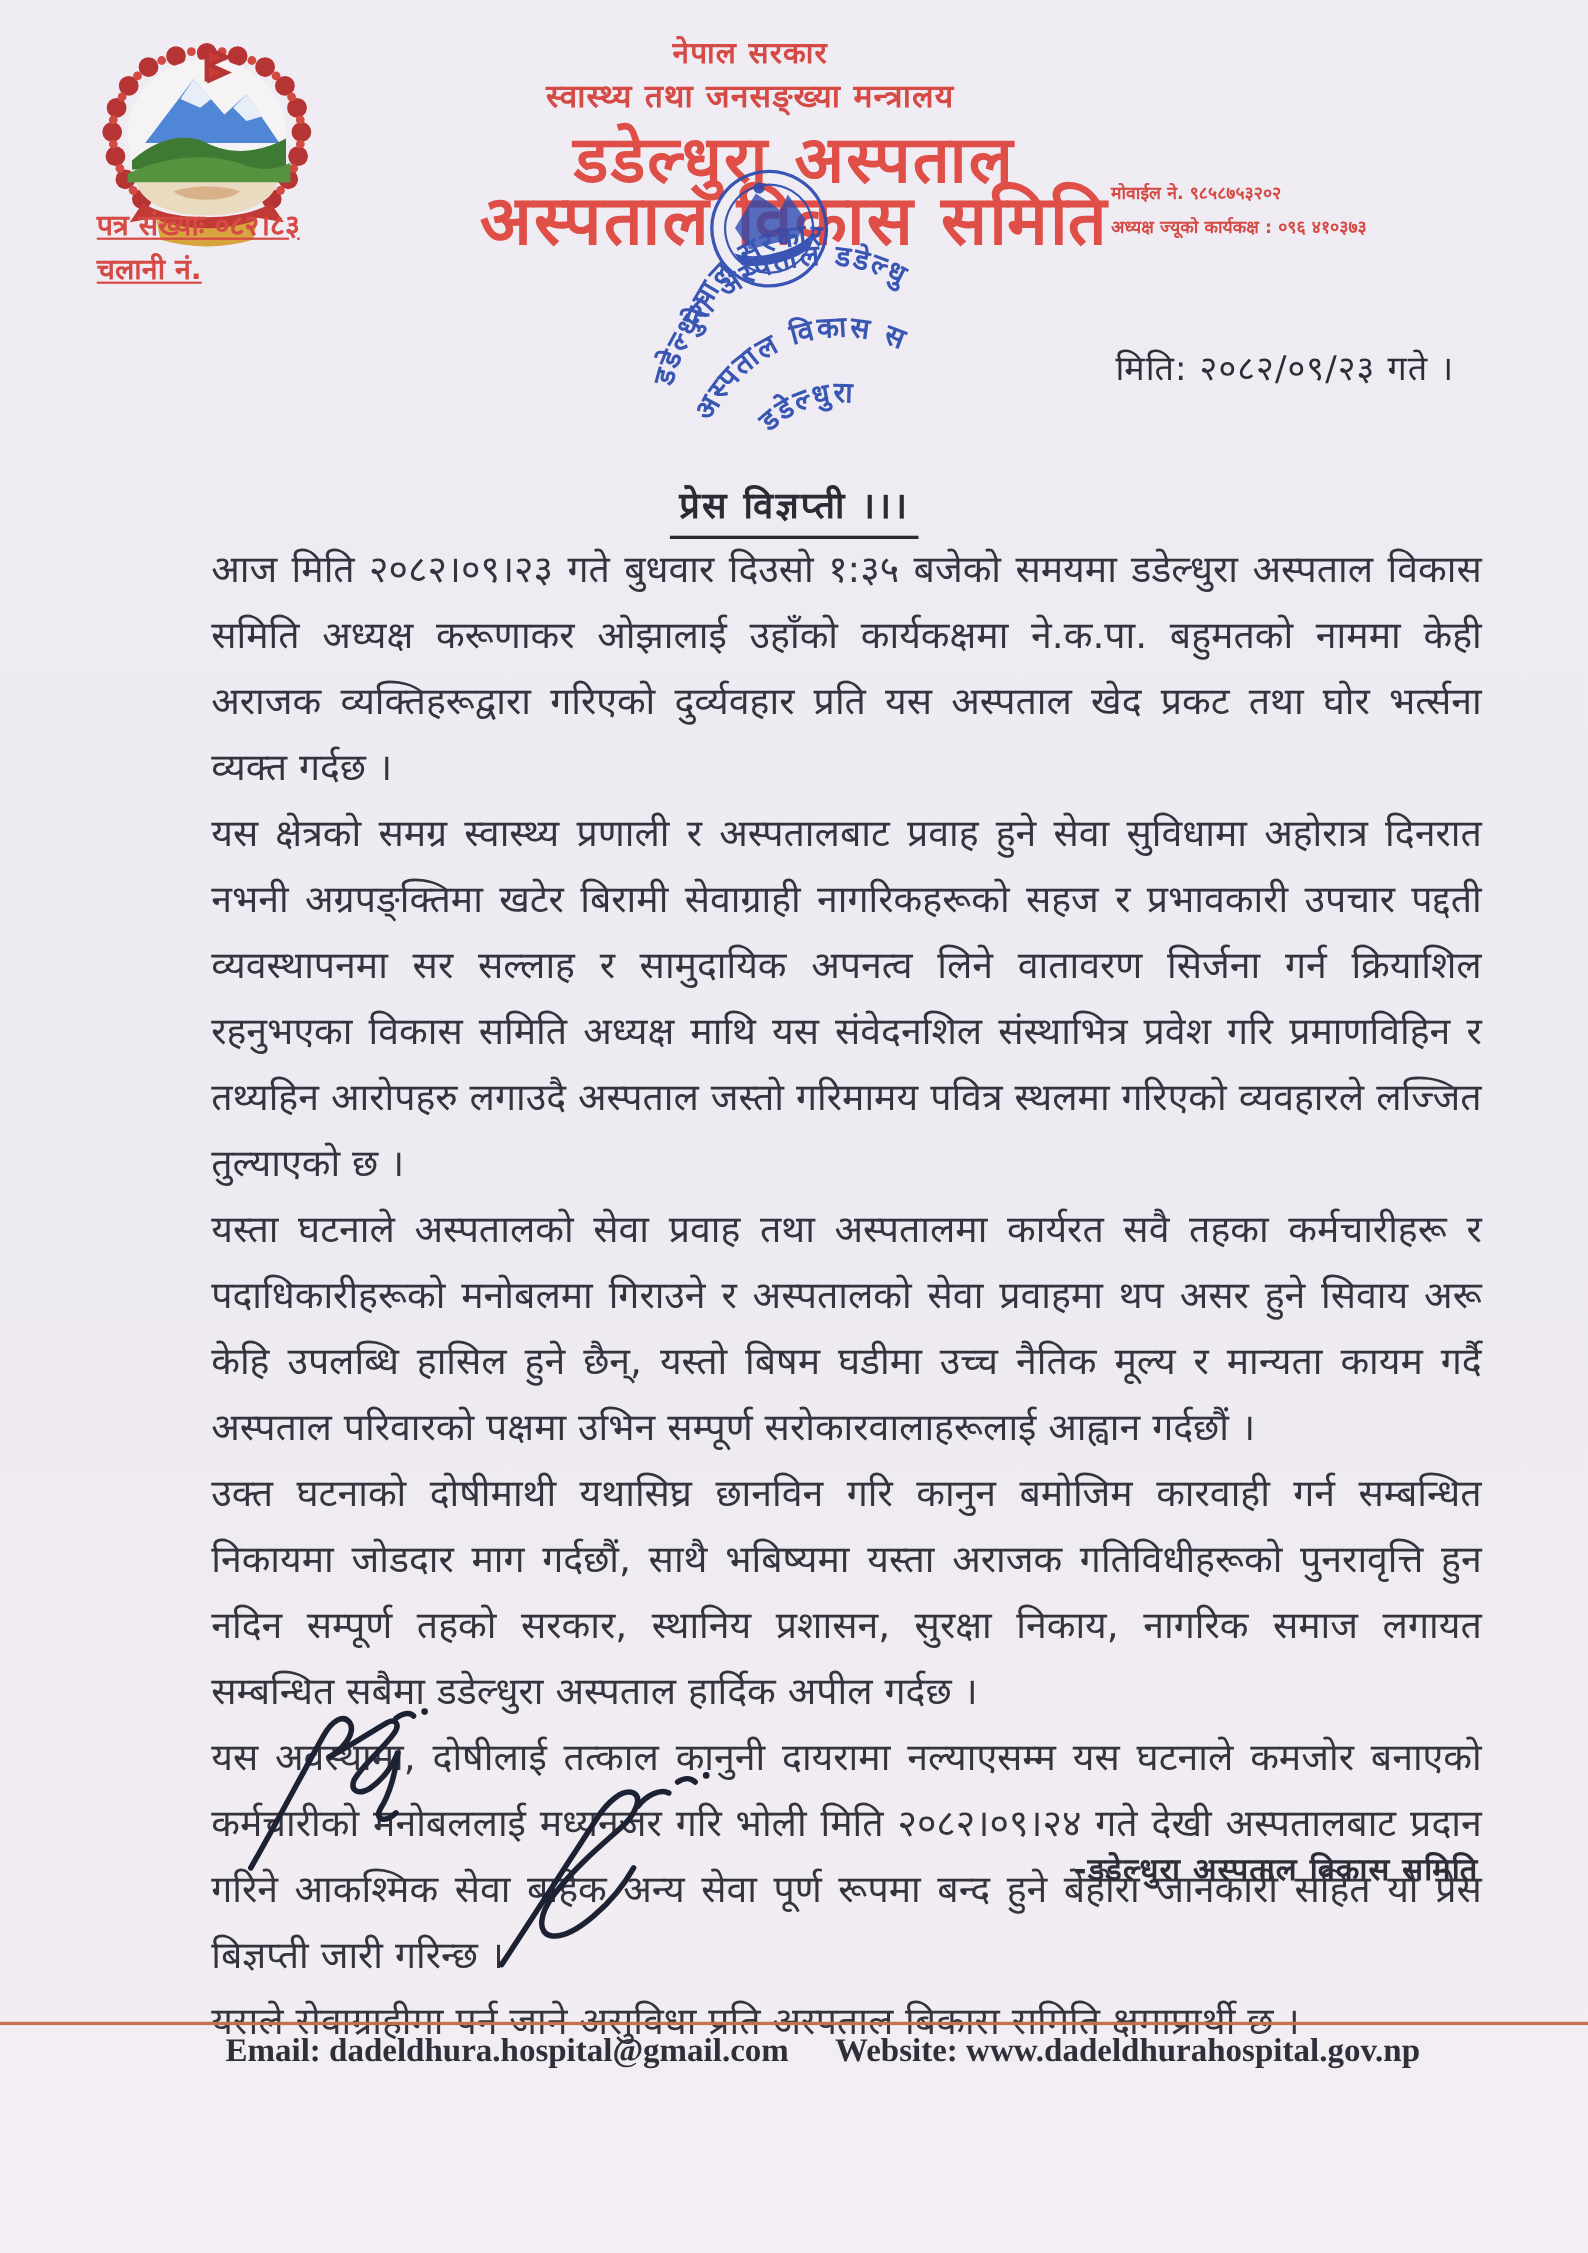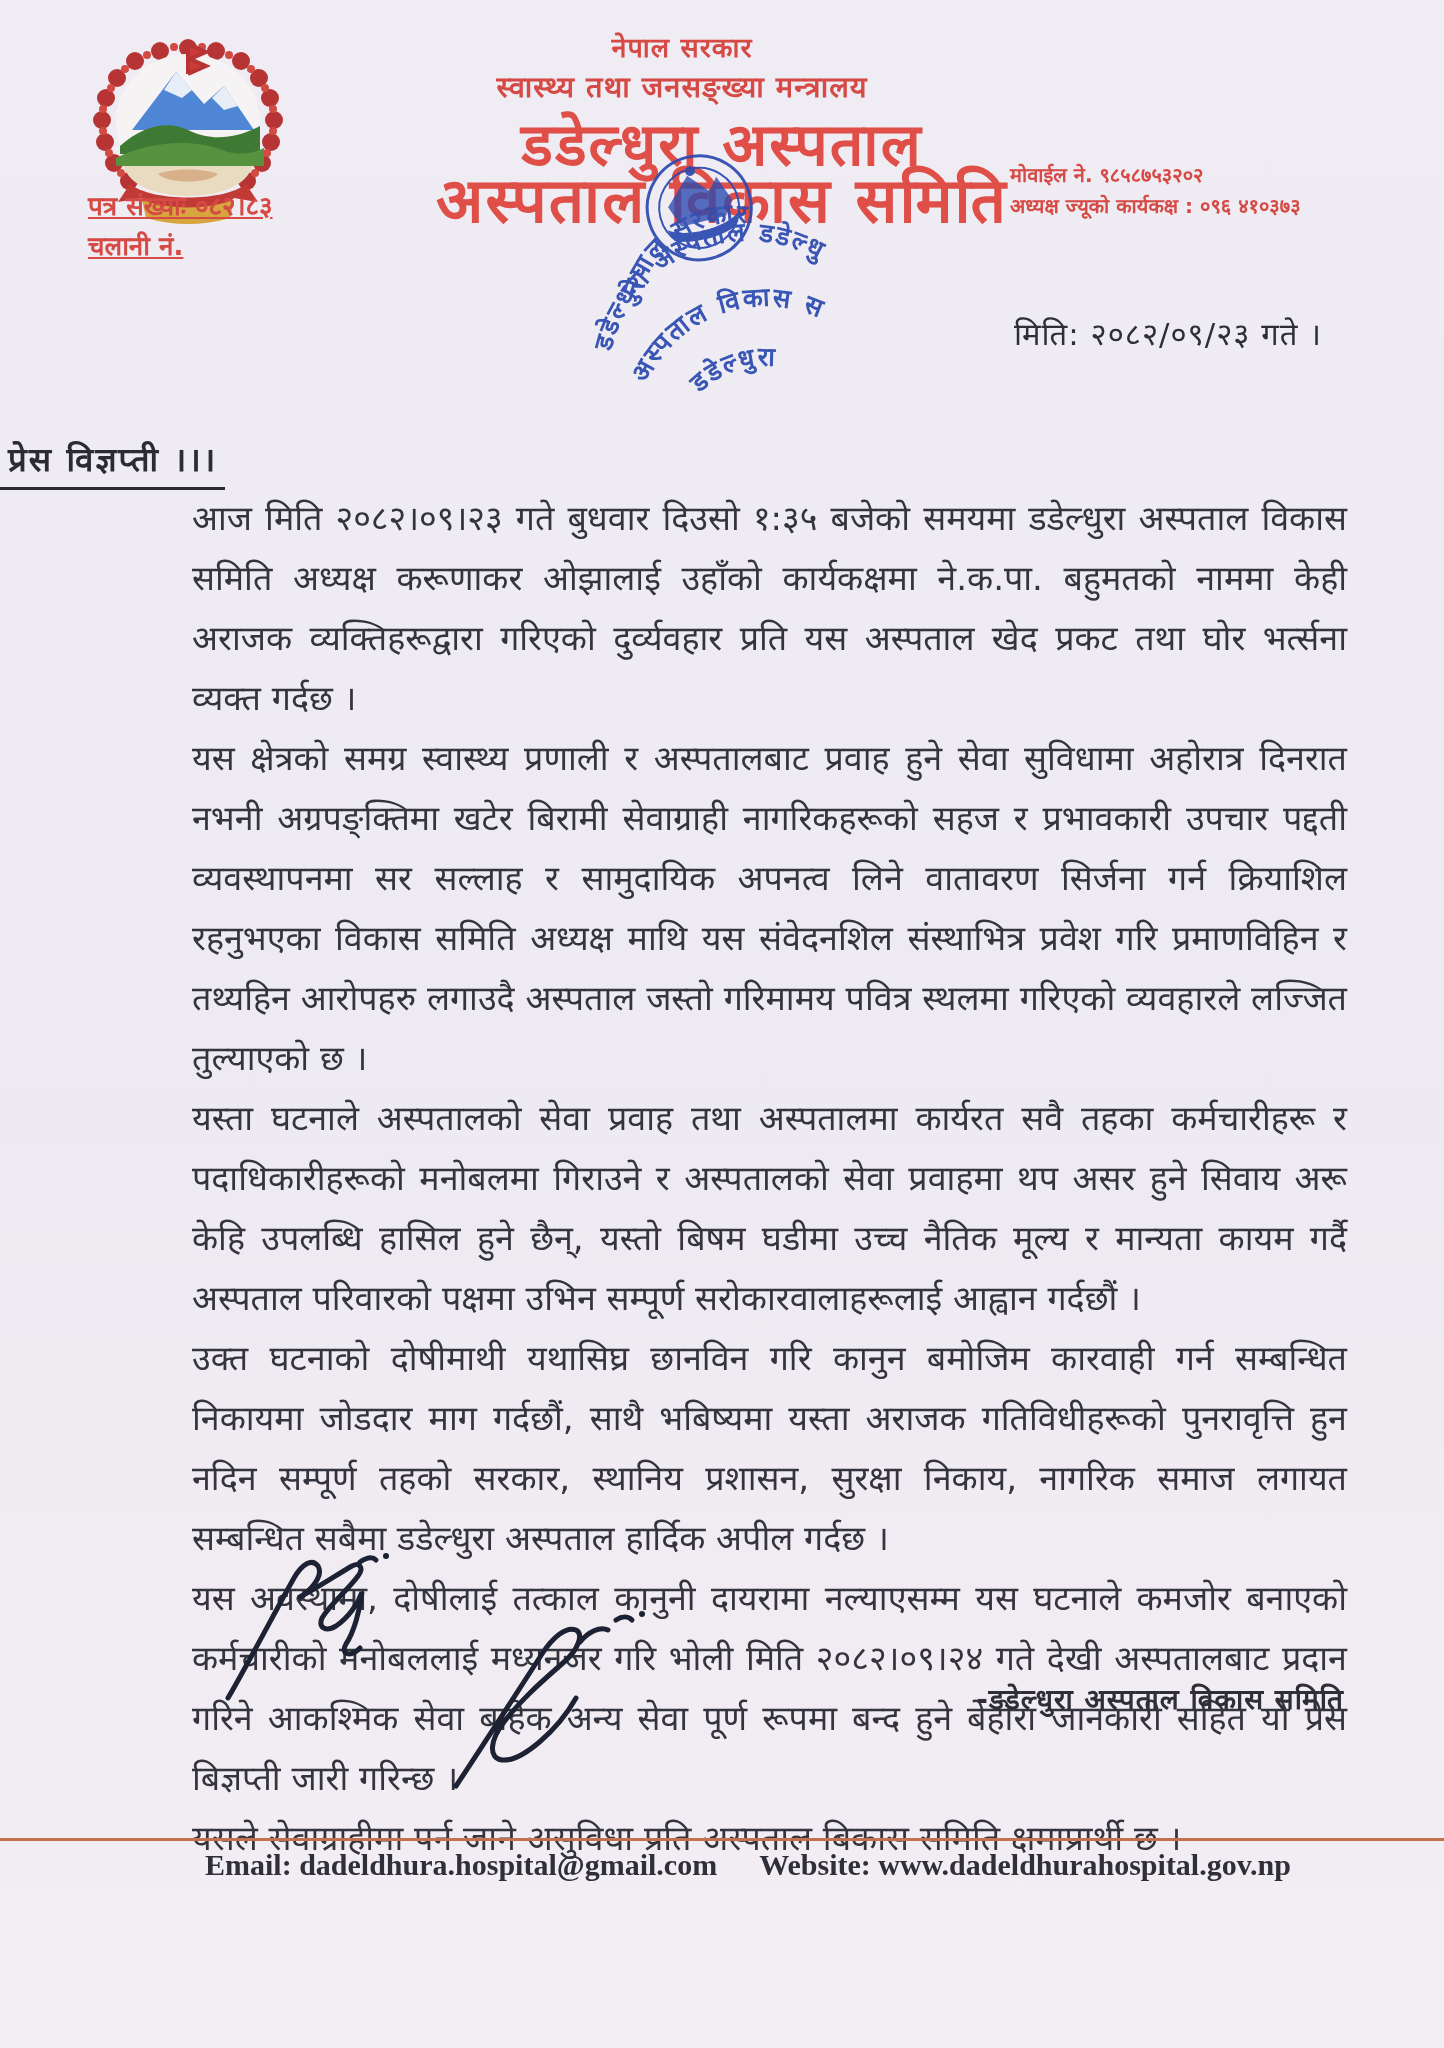--- a/index.html
+++ b/index.html
@@ -11,26 +11,26 @@
   .page{position:absolute;inset:0;background:linear-gradient(180deg,#f0ecf3 0%,#eeeaf1 55%,#f2eef3 100%);}
   
   .emblem{position:absolute;left:72px;top:34px;width:232px;height:200px;}
   .refblock{position:absolute;left:88px;top:186px;color:#d64a45;font-size:26px;line-height:40px;font-weight:bold;text-decoration:underline;}
   .hc{position:absolute;left:0;width:100%;text-align:center;color:#d64a45;}
   .h-gov{top:28px;font-size:27px;font-weight:bold;letter-spacing:1px;}
   .h-min{top:66px;font-size:29px;font-weight:bold;letter-spacing:1px;}
   .h-hosp{top:102px;font-size:59px;font-weight:bold;letter-spacing:2px;color:#df4f48;}
   .h-comm{top:156px;font-size:62px;font-weight:bold;letter-spacing:2px;color:#df4f48;}
   .h-gov,.h-min{left:-40px;}
-  .contacts{position:absolute;left:1010px;top:160px;color:#d64a45;font-size:20px;line-height:31px;font-weight:bold;}
+  .contacts{position:absolute;left:1010px;top:160px;color:#d64a45;font-size:16px;line-height:31px;font-weight:bold;}
   
   .stamp{position:absolute;left:540px;top:130px;width:330px;height:260px;transform:rotate(-14deg);opacity:.92;}
   
   .dateline{position:absolute;right:122px;top:312px;font-size:31px;color:#2e2e38;font-weight:normal;letter-spacing:1px;}
-  .title{position:absolute;left:0;width:100%;top:436px;}
+  .title{position:absolute;left:0;width:100%;top:436px;text-align:center;}
   .title span{display:inline-block;font-size:33px;font-weight:bold;color:#2b2b33;border-bottom:3px solid #2b2b33;padding:0 8px 6px 8px;letter-spacing:2px;}
   
   .body-text{position:absolute;left:192px;top:488px;width:1155px;color:#34343e;font-size:34px;line-height:60px;text-align:justify;}
   .body-text p{margin:0;}
   
   .sig{position:absolute;}
   .signoff{position:absolute;right:100px;top:1642px;font-size:28px;font-weight:bold;color:#2e2e38;letter-spacing:1px;margin-top:37px;}
   
   .footer-rule{position:absolute;left:0;top:1838px;width:100%;height:0;border-top:3px solid #c4714f;}
   .footer-text{position:absolute;left:205px;top:1848px;font-family:"Liberation Serif","DejaVu Serif",serif;font-size:30px;color:#2f2f3a;font-weight:bold;}

